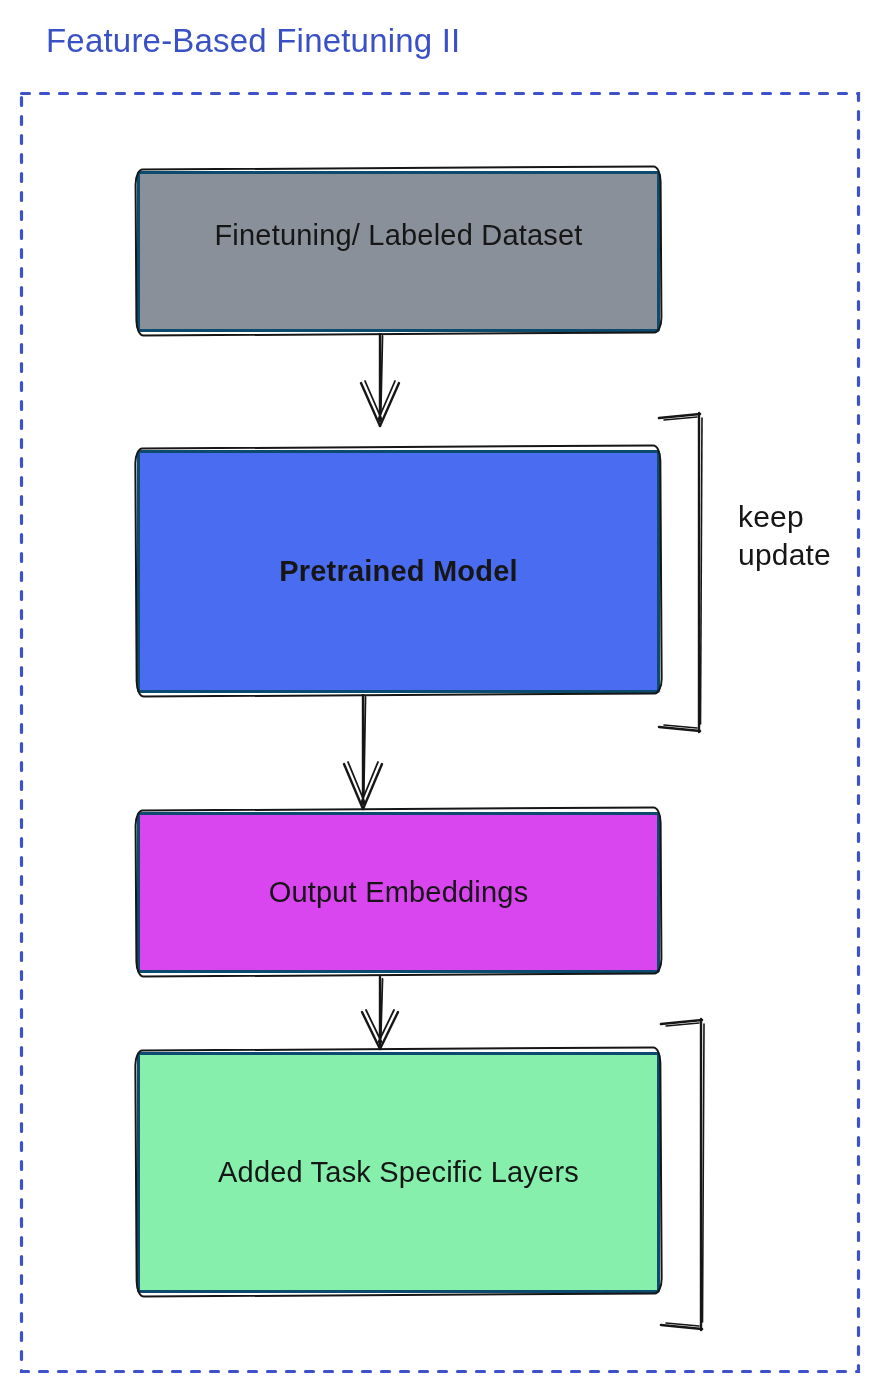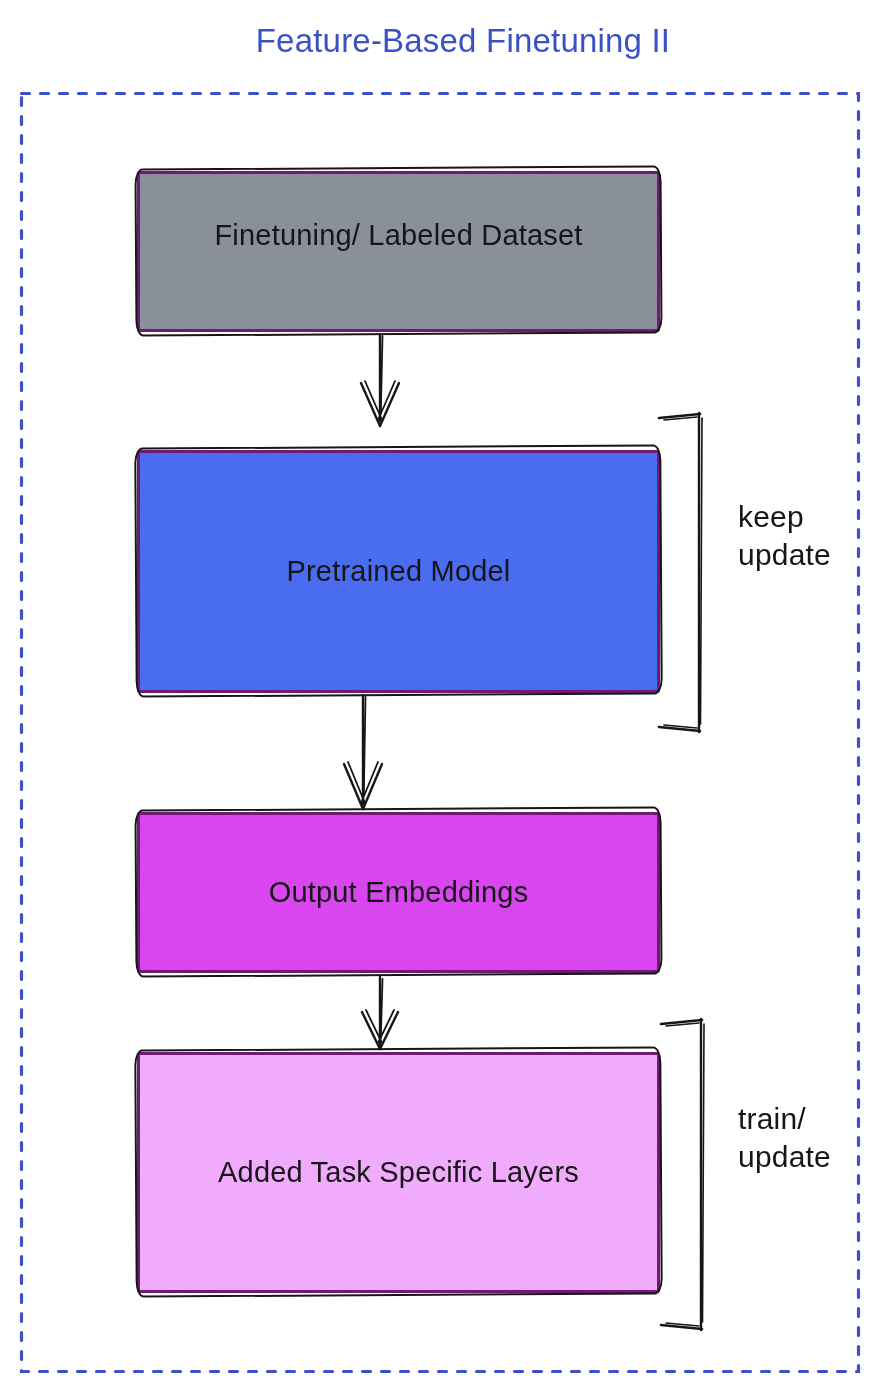--- a/index.html
+++ b/index.html
@@ -10,32 +10,32 @@
     height: 1393px;
     background: #ffffff;
     overflow: hidden;
   }
   .title {
     position: absolute;
     top: 22px;
     left: 0;
     right: 0;
     padding-left: 46px;
-    text-align: center;
+    text-align: left;
     font-size: 33px;
     font-weight: 400;
     letter-spacing: 0.2px;
   }
   .frame-svg, .abs-svg { position: absolute; pointer-events: none; }
   .frame-svg { left: 0; top: 0; }
 
   
   .node {
     position: absolute;
-    border: 3px solid #701a75;
+    border: 3px solid #0c4a6e;
     border-radius: 3px;
     display: flex;
     align-items: center;
     justify-content: center;
     box-sizing: border-box;
   }
   .node::before {
     content: "";
     position: absolute;
     inset: -7px -5px -6px -5px;
@@ -81,29 +81,29 @@
   <div class="title" style="color: rgb(58, 81, 198);">Feature-Based Finetuning II</div>
 
   <svg class="frame-svg" width="880" height="1393">
     <rect x="21.5" y="93.5" width="837" height="1278" fill="none" stroke-width="3.2" stroke-dasharray="8 11" stroke-linecap="round" stroke="#3d52ca"></rect>
   </svg>
 
   <div class="node n1" style="background-color: rgb(138, 144, 153);">
     <span class="nlabel">Finetuning/ Labeled Dataset</span>
   </div>
 
-  <div class="node n2" style="background-color: rgb(74, 108, 240);">
+  <div class="node n2" style="background-color: rgb(74, 108, 240); font-weight: bold;">
     <span class="nlabel">Pretrained Model</span>
   </div>
 
   <div class="node n3" style="background-color: #d946ef;">
     <span class="nlabel">Output Embeddings</span>
   </div>
 
-  <div class="node n4" style="background-color: #f0abfc;">
+  <div class="node n4" style="background-color: #86efac;">
     <span class="nlabel">Added Task Specific Layers</span>
   </div>
 
   <svg class="abs-svg arrow1" width="56" height="96">
     <path d="M28 1 L28 88" stroke-width="2.4"></path>
     <path d="M30.5 3 L28.8 80" stroke-width="1.8"></path>
     <path d="M9 50 L28 93" stroke-width="2.4"></path>
     <path d="M13 48 L29.5 86" stroke-width="1.8"></path>
     <path d="M47 50 L28 93" stroke-width="2.4"></path>
     <path d="M43 48 L26.5 86" stroke-width="1.8"></path>
@@ -143,18 +143,14 @@
     <path d="M42 11 L9 14" stroke-width="1.6"></path>
     <path d="M45 317 L4 313" stroke-width="2.6"></path>
     <path d="M42 314 L9 311" stroke-width="1.6"></path>
   </svg>
 
   <div class="annotation ann1">
     <div>keep</div>
     <div>update</div>
   </div>
 
-  <div class="annotation ann2">
-    <div>train/</div>
-    <div>update</div>
-  </div>
 
 </div>
 
 </body></html>

